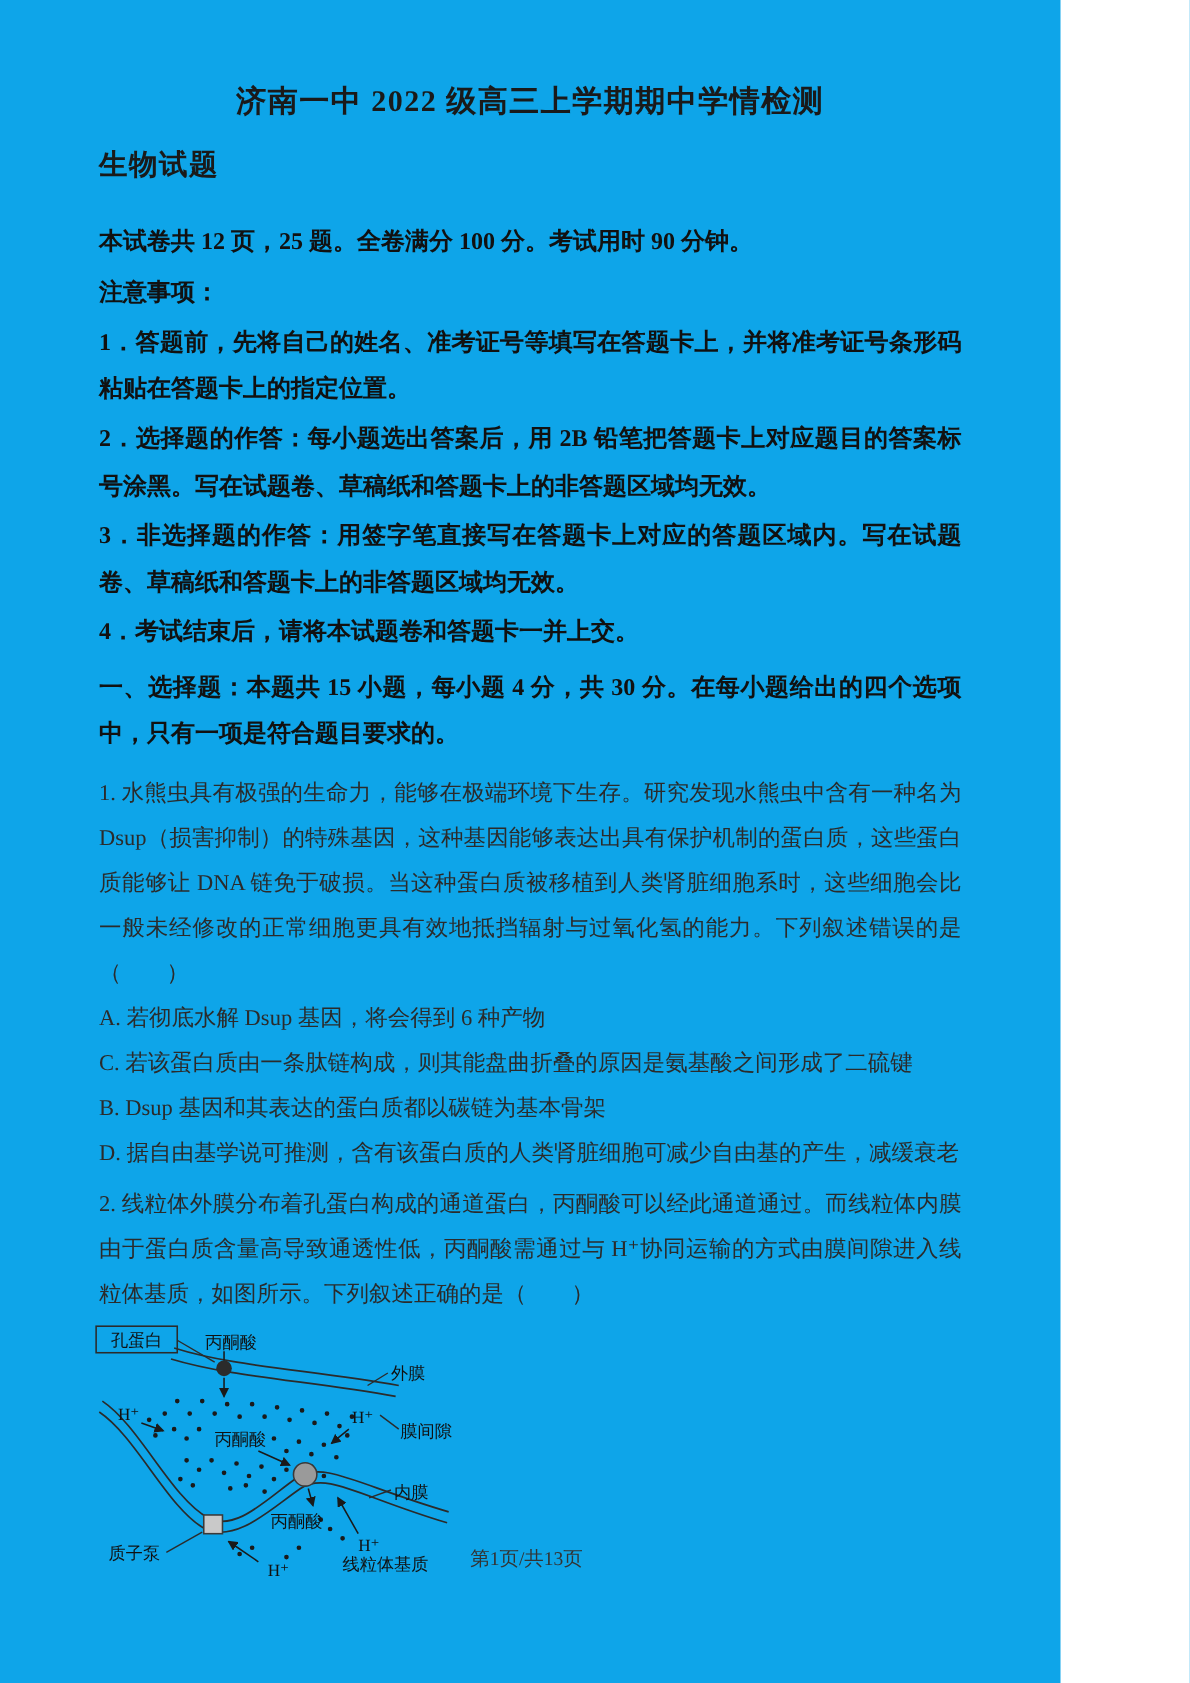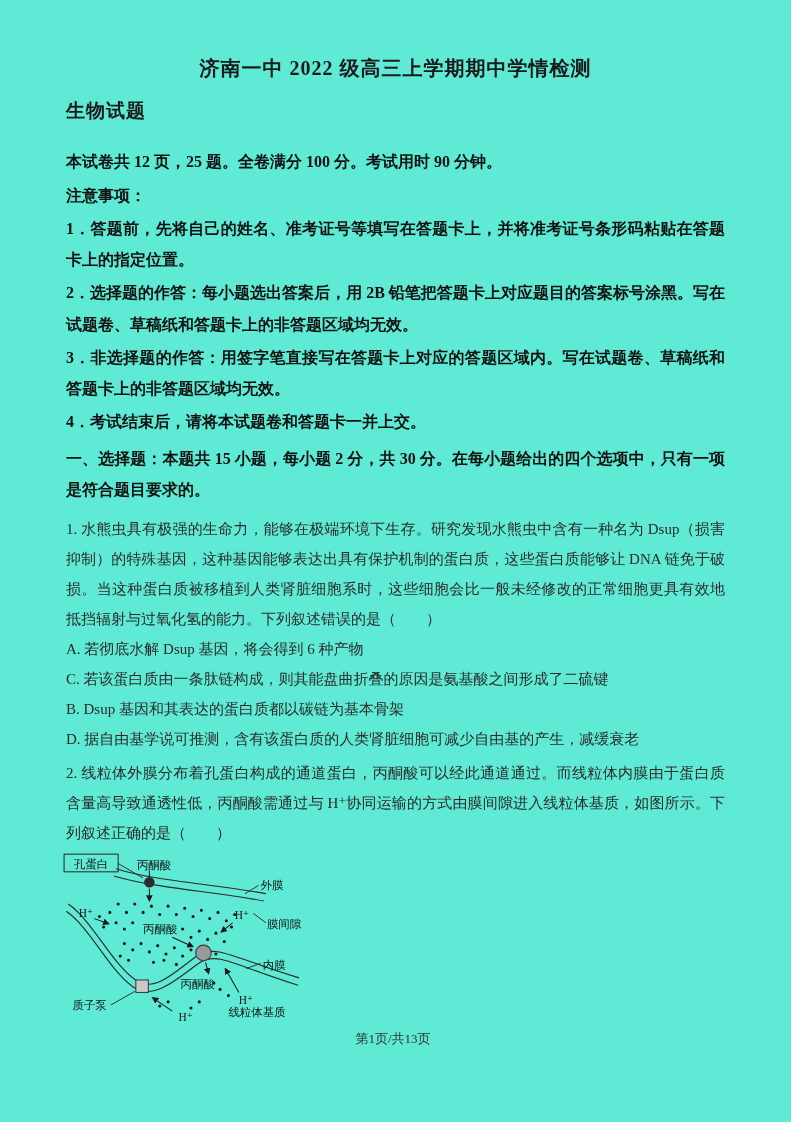--- a/index.html
+++ b/index.html
@@ -4,23 +4,23 @@
 <style>
   * { margin:0; padding:0; box-sizing:border-box; }
   html,body { background:#ffffff; }
   body {
     width:793px; height:1122px;
     font-family:"Liberation Serif","DejaVu Serif",serif;
     color:#1a1a1a;
   }
   .page {
     position:relative;
-    width:791px; height:1122px;
+    width:707px; height:1122px;
     padding:54px 66px 0 66px;
-    background:#5eead4;
+    background:#0ea5e9;
     overflow:hidden;
   }
   .title {
     font-size:20px; font-weight:700; text-align:center;
     letter-spacing:1px; line-height:1.4;
   }
   .subtitle {
     font-size:19px; font-weight:700; text-align:left;
     letter-spacing:1px; line-height:1.4; margin-top:16px;
   }
@@ -61,21 +61,21 @@
   <h2 class="subtitle">生物试题</h2>
 
   <p class="bold-par info">本试卷共 12 页，25 题。全卷满分 100 分。考试用时 90 分钟。</p>
 
   <p class="bold-par notice-heading">注意事项：</p>
   <p class="bold-par notice-item">1．答题前，先将自己的姓名、准考证号等填写在答题卡上，并将准考证号条形码粘贴在答题卡上的指定位置。</p>
   <p class="bold-par notice-item">2．选择题的作答：每小题选出答案后，用 2B 铅笔把答题卡上对应题目的答案标号涂黑。写在试题卷、草稿纸和答题卡上的非答题区域均无效。</p>
   <p class="bold-par notice-item">3．非选择题的作答：用签字笔直接写在答题卡上对应的答题区域内。写在试题卷、草稿纸和答题卡上的非答题区域均无效。</p>
   <p class="bold-par notice-item">4．考试结束后，请将本试题卷和答题卡一并上交。</p>
 
-  <p class="bold-par section-heading">一、选择题：本题共 15 小题，每小题 2 分，共 30 分。在每小题给出的四个选项中，只有一项是符合题目要求的。</p>
+  <p class="bold-par section-heading">一、选择题：本题共 15 小题，每小题 4 分，共 30 分。在每小题给出的四个选项中，只有一项是符合题目要求的。</p>
 
   <div>
     <p class="qtext q1">1.  水熊虫具有极强的生命力，能够在极端环境下生存。研究发现水熊虫中含有一种名为 Dsup（损害抑制）的特殊基因，这种基因能够表达出具有保护机制的蛋白质，这些蛋白质能够让 DNA 链免于破损。当这种蛋白质被移植到人类肾脏细胞系时，这些细胞会比一般未经修改的正常细胞更具有效地抵挡辐射与过氧化氢的能力。下列叙述错误的是（　　）</p>
     <p class="option">A. 若彻底水解 Dsup 基因，将会得到 6 种产物</p>
     <p class="option">C. 若该蛋白质由一条肽链构成，则其能盘曲折叠的原因是氨基酸之间形成了二硫键</p>
     <p class="option">B. Dsup 基因和其表达的蛋白质都以碳链为基本骨架</p>
     <p class="option">D. 据自由基学说可推测，含有该蛋白质的人类肾脏细胞可减少自由基的产生，减缓衰老</p>
   </div>
 
   <div>

